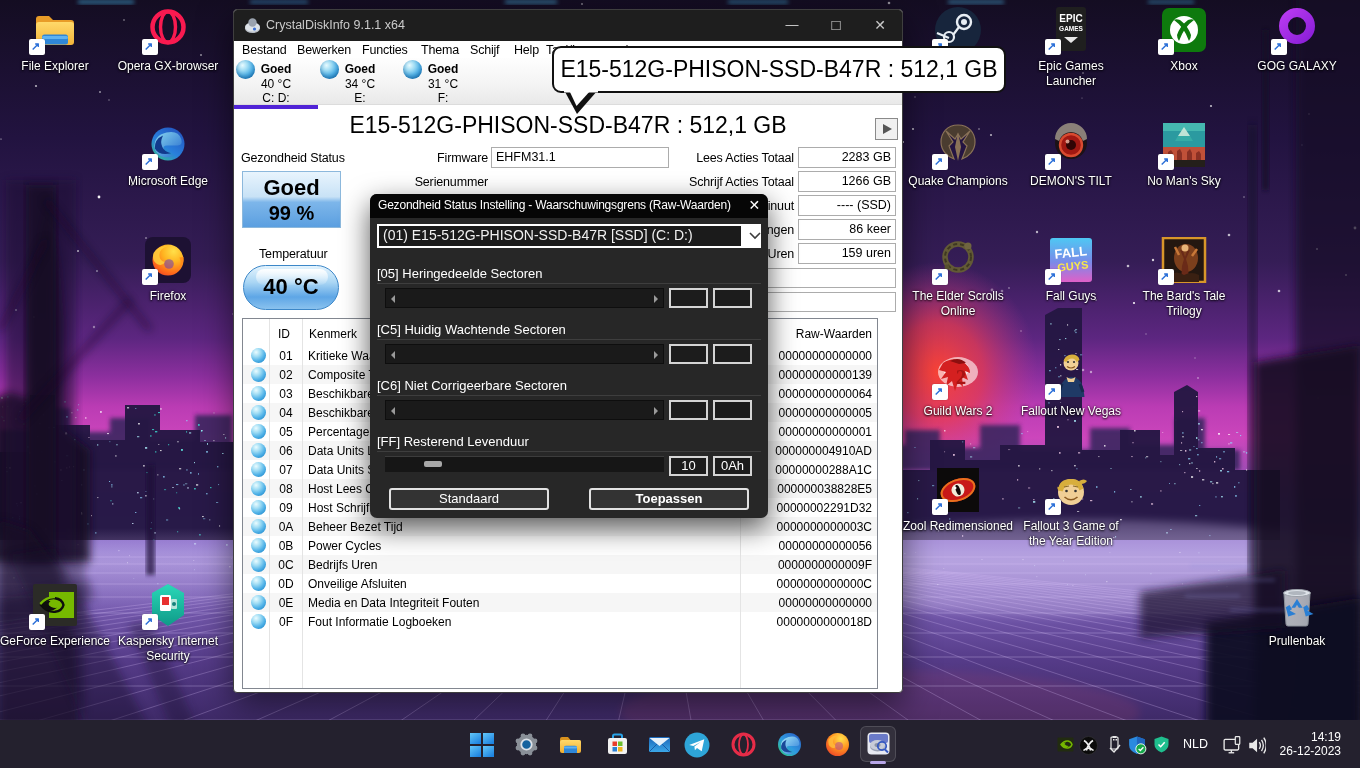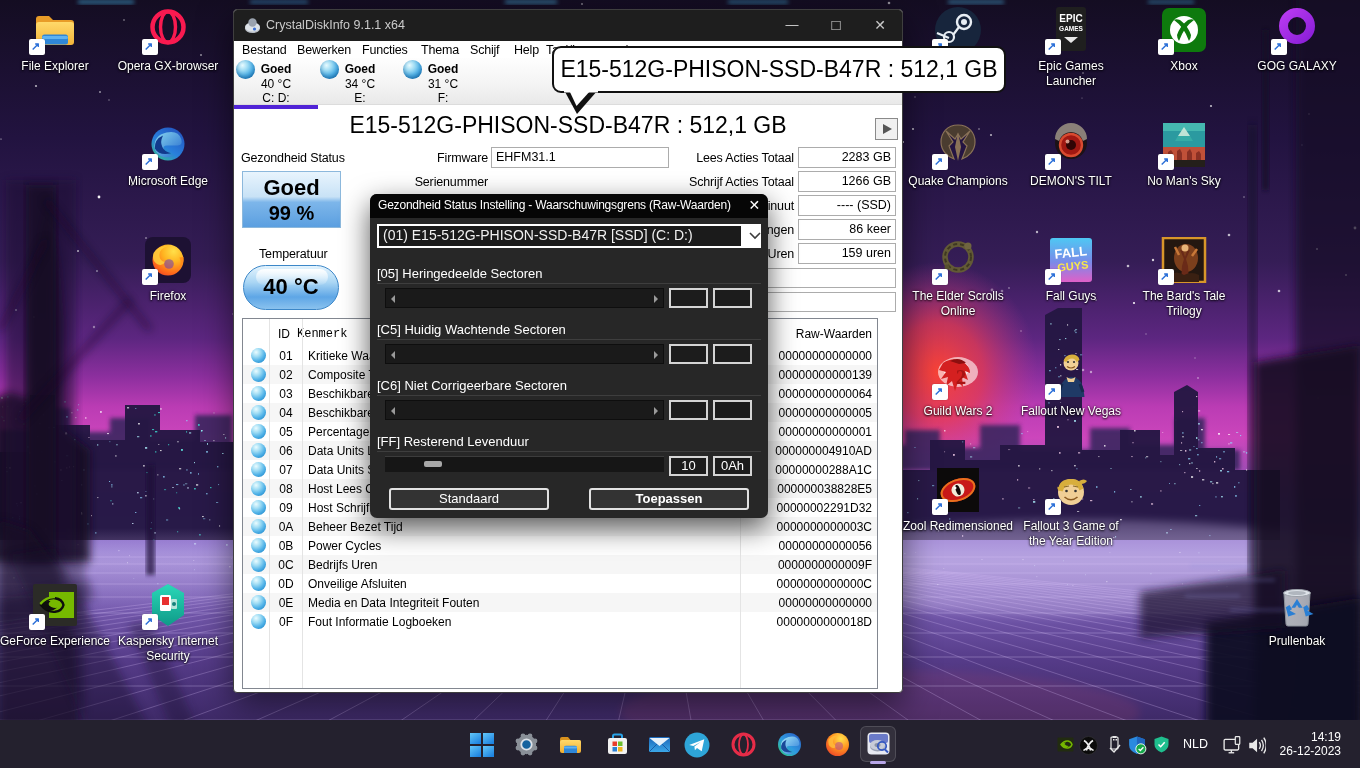--- a/index.html
+++ b/index.html
@@ -1010,21 +1010,21 @@
       <div style="font-size:20px;font-weight:bold;margin-top:1px;">99 %</div>
       </div>
     <div class="fl" style="left:25px;top:237px;">Temperatuur</div>
     <div id="tcap" class="abs">
         <div style="position:absolute;left:12px;top:3px;width:72px;height:16px;border-radius:10px;background:linear-gradient(rgba(255,255,255,0.95),rgba(255,255,255,0.1));"></div>
         <div style="position:relative;font-size:22px;font-weight:bold;margin-top:8px;">40 °C</div>
       </div>
     <div id="tbl" class="abs">
       <div class="trow" style="top:0;height:26px;">
           <span style="position:absolute;left:35px;top:8px;">ID</span>
-          <span style="position:absolute;left:54px;top:8px;font-family:Liberation Mono, monospace;">Kenmerk</span>
+          <span style="position:absolute;left:66px;top:8px;">Kenmerk</span>
           <span style="position:absolute;right:5px;top:8px;">Raw-Waarden</span>
         </div>
 <div class="trow" style="top:27px;">
           <div class="torb"></div>
           <span class="tid">01</span>
           <span class="tkm">Kritieke Waarschuwing</span>
           <span class="trw">00000000000000</span>
         </div>
 <div class="trow alt" style="top:46px;">
           <div class="torb"></div>

